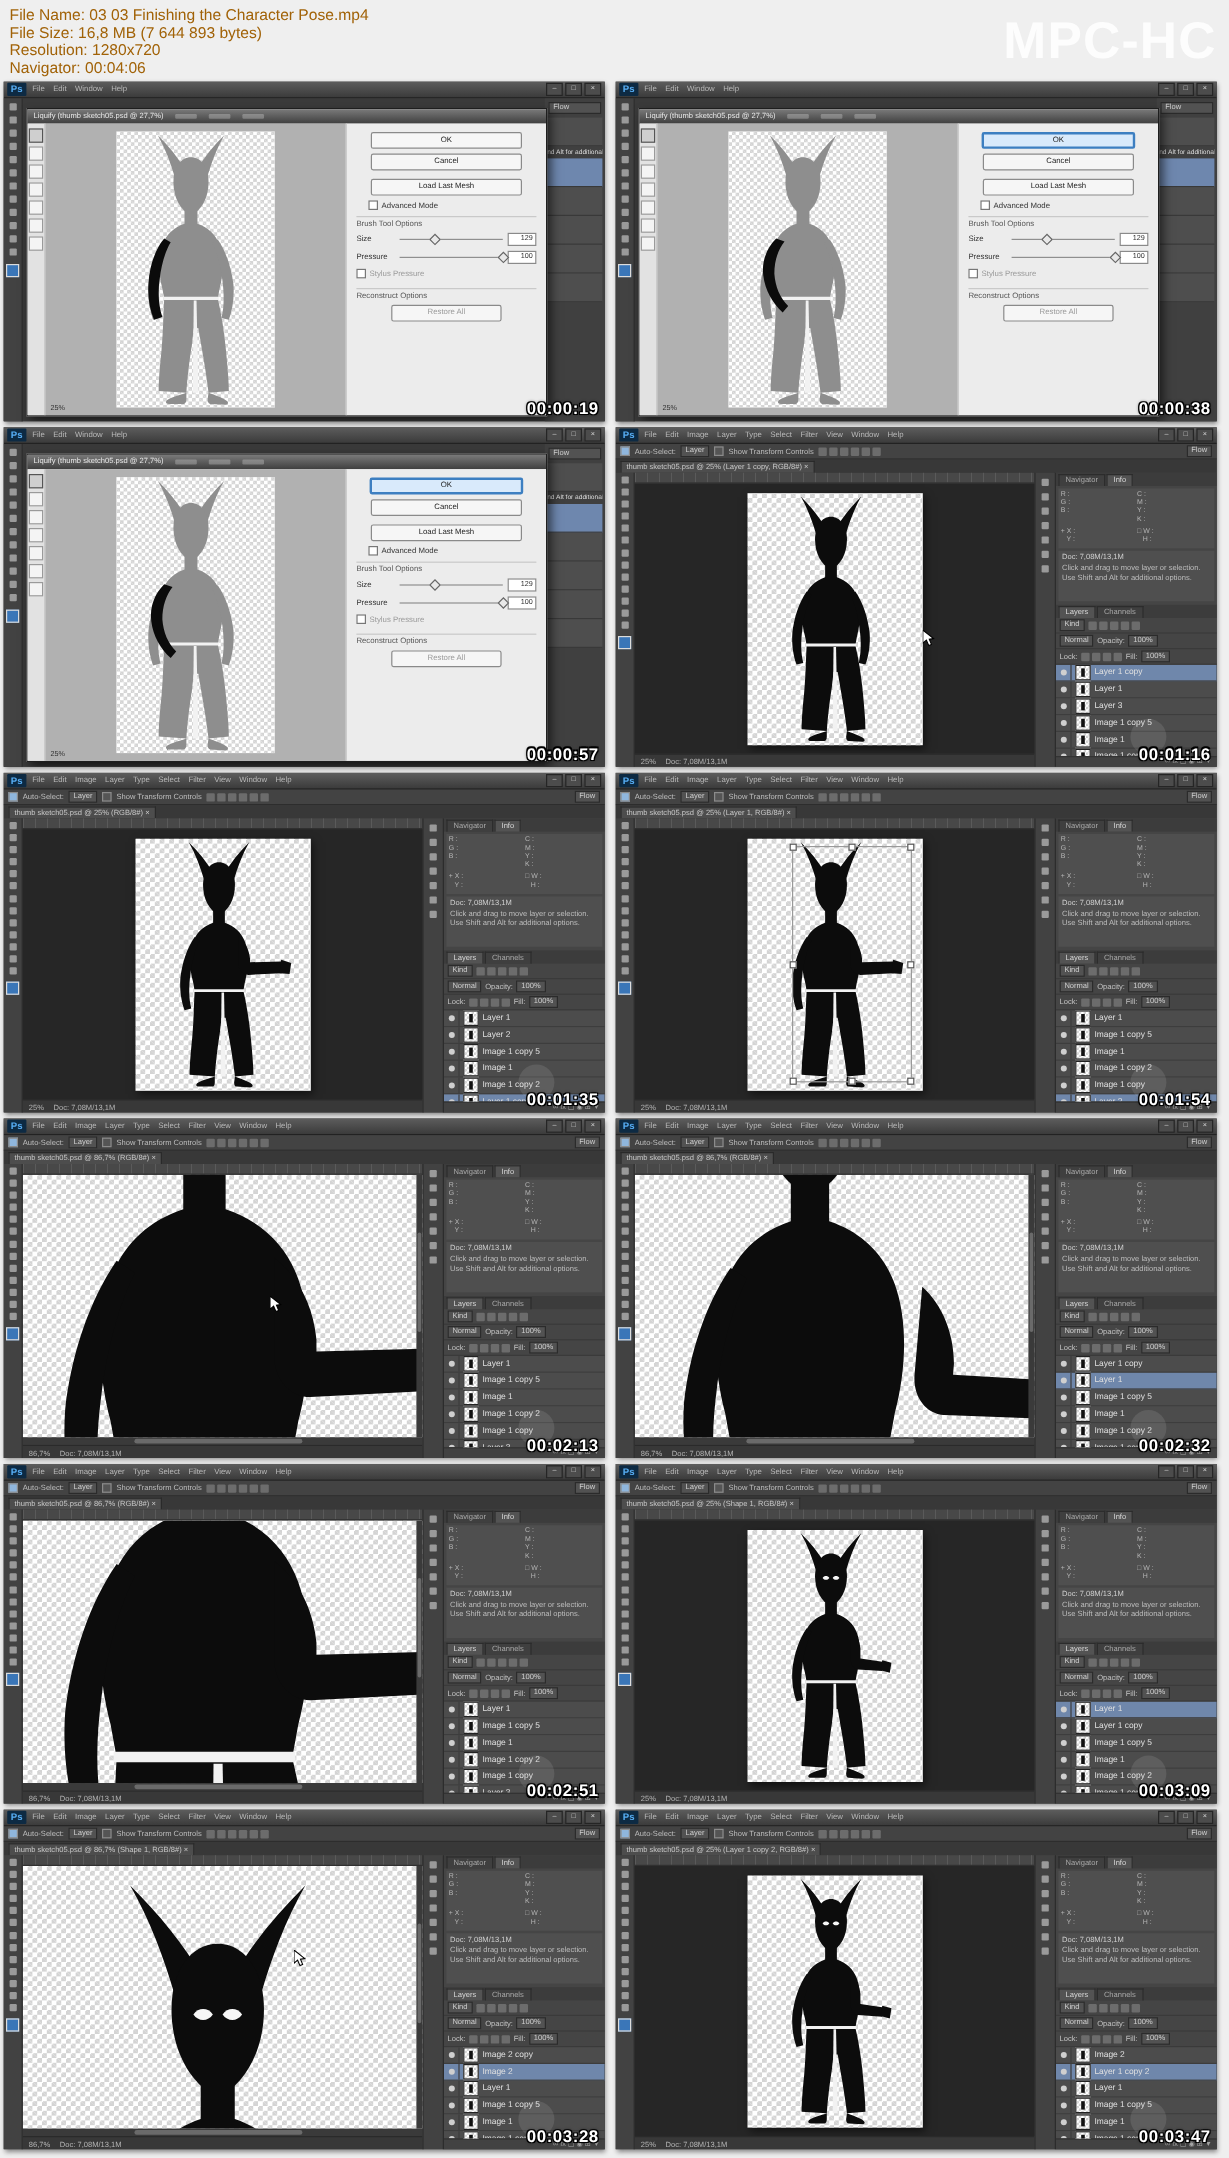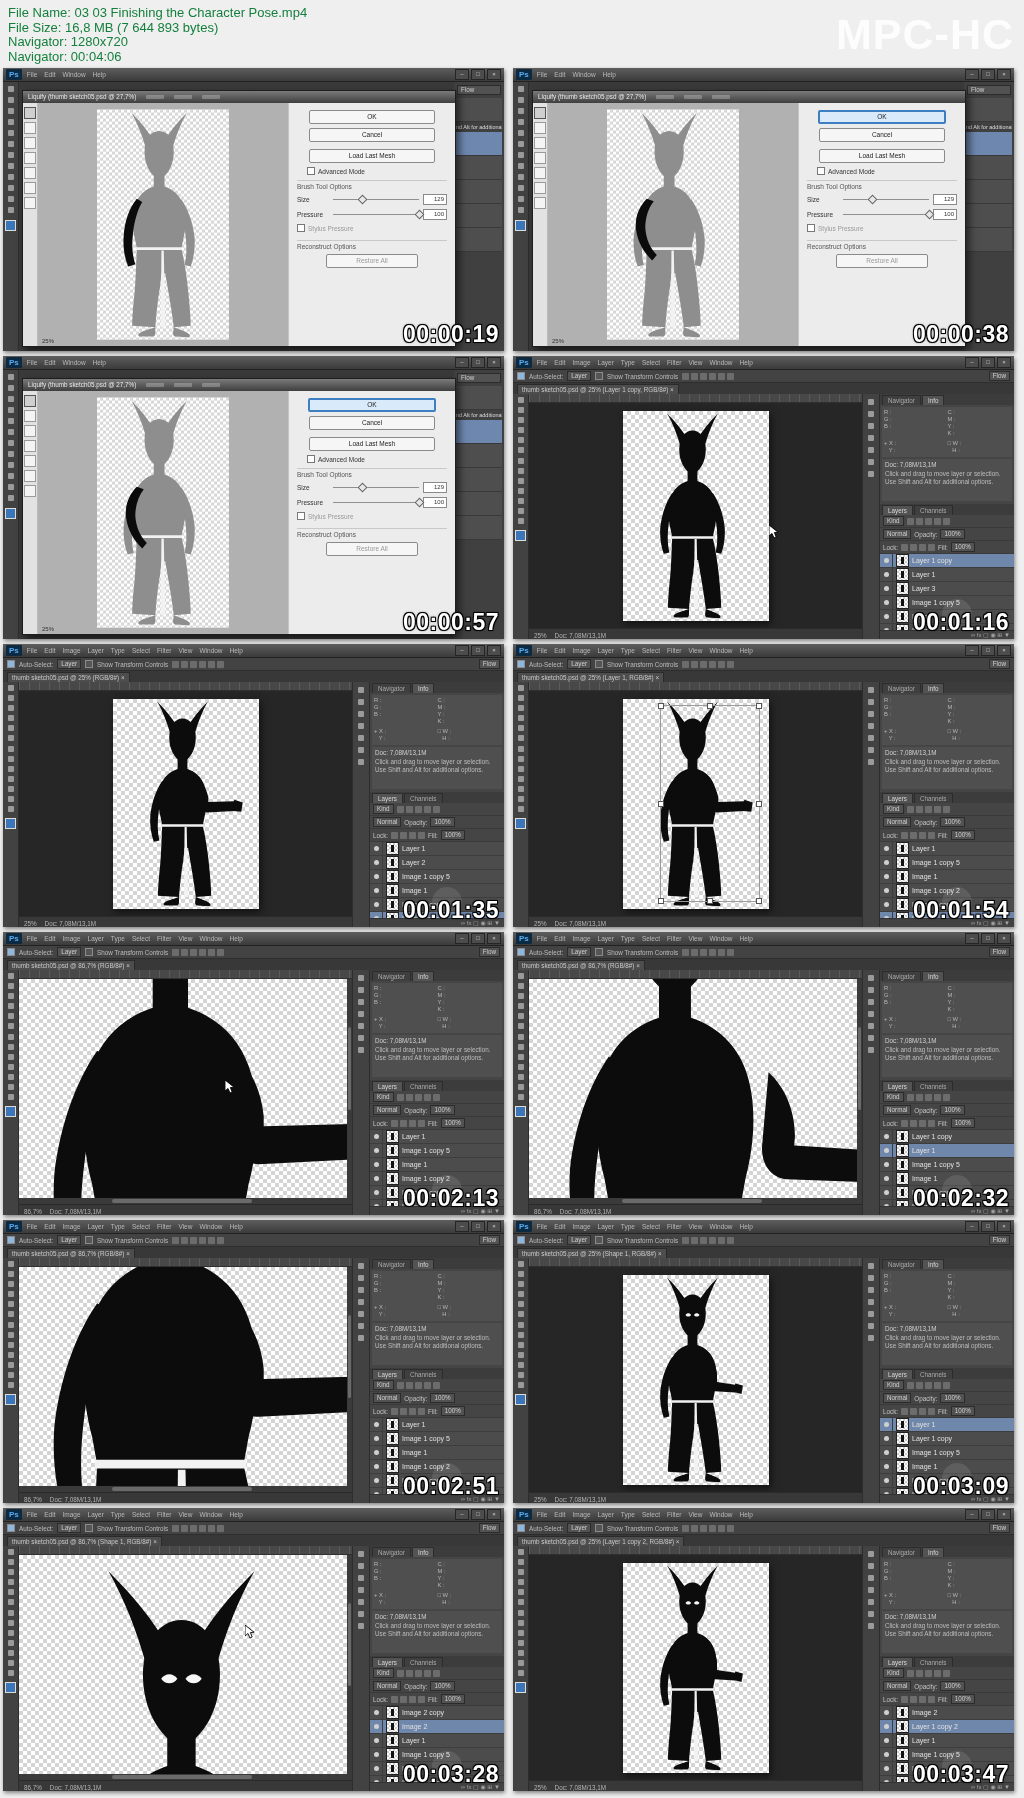--- a/index.html
+++ b/index.html
@@ -1,17 +1,17 @@
 <!DOCTYPE html>
 <html><head>
 <meta charset="utf-8">
 <style>
   html,body{margin:0;padding:0;}
   body{width:1024px;height:1798px;background:#efefef;font-family:"Liberation Sans",sans-serif;overflow:hidden;position:relative;}
-  .hdr{position:absolute;left:8px;top:6px;color:#15803d;font-size:13px;line-height:14.5px;}
+  .hdr{position:absolute;left:8px;top:6px;color:#a16207;font-size:13px;line-height:14.5px;}
   .logo{position:absolute;right:10px;top:10px;font-size:43px;font-weight:bold;color:#fdfdfd;letter-spacing:1px;}
   .grid{position:absolute;left:3px;top:68px;display:grid;grid-template-columns:501px 501px;grid-auto-rows:283px;column-gap:9px;row-gap:5px;}
   .thumb{position:relative;width:501px;height:283px;overflow:hidden;background:#3c3c3c;box-shadow:1px 2px 4px rgba(0,0,0,.45);font-family:"Liberation Sans",sans-serif;}
   
   .tbar{height:13px;background:linear-gradient(#5d5d5d,#3b3b3b);border-bottom:1px solid #222;display:flex;align-items:center;gap:5px;padding:0 3px;}
   .psbadge{background:#0d2a43;color:#57aef5;font-size:8px;font-weight:bold;padding:0 3px;line-height:11px;border-radius:1px;}
   .menus{display:flex;gap:7px;}
   .menus span{font-size:6.5px;color:#b9b9b9;}
   .winbtns{margin-left:auto;display:flex;gap:2px;}
   .wb{width:12px;height:9px;background:#4c4c4c;border:1px solid #252525;color:#d5d5d5;font-size:6px;line-height:8px;text-align:center;}
@@ -55,21 +55,21 @@
   .prow{height:12px;display:flex;align-items:center;gap:3px;padding:0 3px;border-bottom:1px solid #3a3a3a;}
   .lrows{flex:1;overflow:hidden;display:flex;flex-direction:column;}
   .lrow{flex:1;display:flex;align-items:center;gap:3px;background:#4c4c4c;border-bottom:1px solid #3d3d3d;padding-left:0;}
   .lrow.sel{background:#6f87ab;}
   .eye{width:12px;align-self:stretch;border-right:1px solid #3d3d3d;display:flex;align-items:center;justify-content:center;}
   .eyedot{width:5px;height:5px;border-radius:50%;background:#cfcfcf;}
   .lthumb{width:11px;height:11px;border:1px solid #222;background-color:#fff;background-image:linear-gradient(45deg,#ccc 25%,transparent 25%,transparent 75%,#ccc 75%),linear-gradient(45deg,#ccc 25%,transparent 25%,transparent 75%,#ccc 75%);background-size:4px 4px;background-position:0 0,2px 2px;position:relative;}
   .lthumb i{position:absolute;left:4px;top:2px;width:3px;height:7px;background:#111;}
   .lname{font-size:7px;color:#e0e0e0;white-space:nowrap;}
   .pbottom{height:10px;background:#424242;border-top:1px solid #333;text-align:right;padding-right:4px;color:#a5a5a5;font-size:6px;line-height:9px;}
-  .ts{position:absolute;right:5px;bottom:3px;font-size:23px;font-weight:bold;color:#fff;text-shadow:-1px -1px 0 #000,1px -1px 0 #000,-1px 1px 0 #000,1px 1px 0 #000,0 0 3px #000;letter-spacing:.5px;}
+  .ts{position:absolute;right:5px;bottom:3px;font-size:14px;font-weight:bold;color:#fff;text-shadow:-1px -1px 0 #000,1px -1px 0 #000,-1px 1px 0 #000,1px 1px 0 #000,0 0 3px #000;letter-spacing:.5px;}
   .wmark{position:absolute;right:42px;bottom:10px;width:30px;height:30px;border-radius:50%;background:rgba(255,255,255,.10);}
   .cursor{position:absolute;width:10px;height:14px;}
   
   .xform{position:absolute;left:26%;right:6%;top:3%;bottom:3%;border:1px solid #9a9a9a;}
   .xform .h{position:absolute;width:4px;height:4px;background:#fff;border:1px solid #555;}
   
   .lqwrap{position:relative;height:270px;background:#3a3a3a;}
   .lqtools{position:absolute;left:0;top:0;bottom:0;width:15px;background:#424242;border-right:1px solid #2d2d2d;display:flex;flex-direction:column;align-items:center;gap:5px;padding-top:4px;}
   .lqbg{position:absolute;right:0;top:0;bottom:0;width:46px;background:#404040;padding:2px;}
   .lqbg .flow{margin:1px 1px 3px 1px;}
@@ -141,21 +141,21 @@
     </g>
     <g id="cursor-arrow">
       <polygon points="0,0 0,11 3,8.5 5,13 7.2,12 5.4,7.6 9,7.2" fill="#fff" stroke="#000" stroke-width="0.9"></polygon>
     </g>
   </defs>
 </svg>
 
 <div class="hdr">
   <div>File Name: 03 03 Finishing the Character Pose.mp4</div>
   <div>File Size: 16,8 MB (7 644 893 bytes)</div>
-  <div>Navigator: 1280x720</div>
+  <div>Resolution: 1280x720</div>
   <div>Navigator: 00:04:06</div>
 </div>
 <div class="logo">MPC-HC</div>
 
 <div class="grid" id="grid">
     <div class="thumb">
     <div class="tbar">
       <span class="psbadge">Ps</span>
       <span class="menus">
         <span>File</span>

